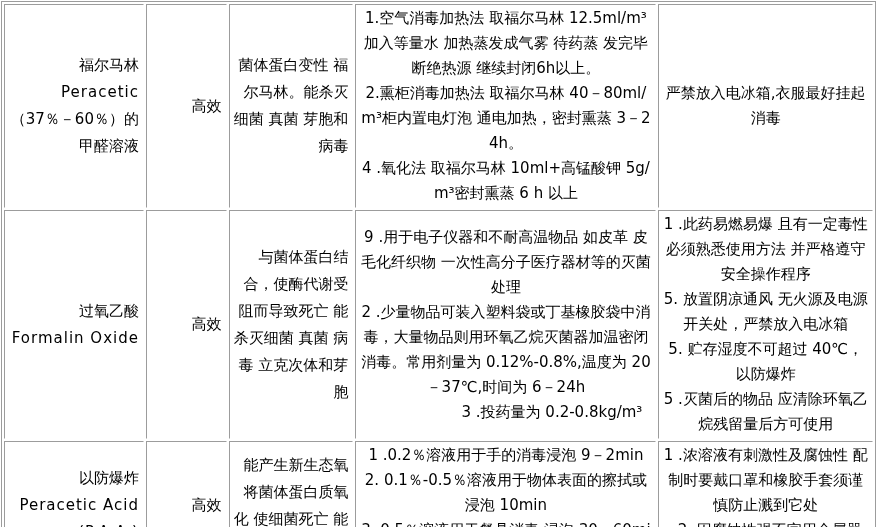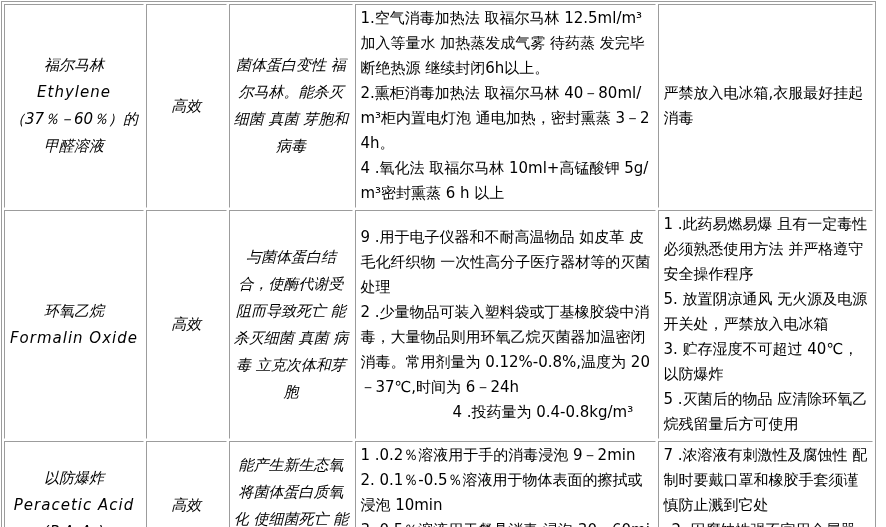--- a/index.html
+++ b/index.html
@@ -28,29 +28,28 @@
   td {
     border: 1px solid;
     border-color: #9c9c9c #ffffff #ffffff #9c9c9c;
     padding: 1px 4px;
     vertical-align: middle;
     background: #ffffff;
     overflow: hidden;
     word-break: break-all;
   }
   td.center {
-    text-align: center;
+    text-align: right;
     line-height: 27px;
-    font-style: italic;
   }
   td.paras {
     text-align: left;
     line-height: 25px;
   }
-  .para { margin: 0; }
+  .para { margin: 0; text-align: center; }
   .para.indent-big { padding-left: 92px; }
   .para.indent-sm  { padding-left: 8px;  }
   .name-en { letter-spacing: 1px; }
   tr.r1 { height: 183px; }
   tr.r2 { height: 224px; }
   tr.r3 { height: 106px; }
 </style>
 </head>
 <body>
 
@@ -61,59 +60,59 @@
       <col style="width:80px">
       <col style="width:124px">
       <col style="width:299px">
       <col style="width:213px">
     </colgroup>
 
     <tbody>
         <tr class="r1">
       <td class="center">
         <div>福尔马林</div>
-        <div class="name-en">Ethylene</div>
+        <div class="name-en">Peracetic</div>
         <div>（37％－60％）的甲醛溶液</div>
       </td>
       <td class="center">
         <div>高效</div>
       </td>
       <td class="center">
         <div>菌体蛋白变性 福尔马林。能杀灭细菌 真菌 芽胞和病毒</div>
       </td>
       <td class="paras">
         <div class="para">1.空气消毒加热法 取福尔马林 12.5ml/m³加入等量水 加热蒸发成气雾 待药蒸 发完毕断绝热源 继续封闭6h以上。</div>
         <div class="para">2.熏柜消毒加热法 取福尔马林 40－80ml/m³柜内置电灯泡 通电加热，密封熏蒸 3－24h。</div>
         <div class="para">4 .氧化法 取福尔马林 10ml+高锰酸钾 5g/m³密封熏蒸 6 h 以上</div>
       </td>
       <td class="paras">
         <div class="para">严禁放入电冰箱,衣服最好挂起消毒</div>
       </td>
     </tr>
 
     <tr class="r2">
       <td class="center">
-        <div>环氧乙烷</div>
+        <div>过氧乙酸</div>
         <div class="name-en">Formalin Oxide</div>
       </td>
       <td class="center">
         <div>高效</div>
       </td>
       <td class="center">
         <div>与菌体蛋白结合，使酶代谢受阻而导致死亡 能杀灭细菌 真菌 病毒 立克次体和芽胞</div>
       </td>
       <td class="paras">
         <div class="para">9 .用于电子仪器和不耐高温物品 如皮革 皮毛化纤织物 一次性高分子医疗器材等的灭菌处理</div>
         <div class="para">2 .少量物品可装入塑料袋或丁基橡胶袋中消毒，大量物品则用环氧乙烷灭菌器加温密闭消毒。常用剂量为 0.12%-0.8%,温度为 20－37℃,时间为 6－24h</div>
-        <div class="para indent-big">4 .投药量为 0.4-0.8kg/m³</div>
+        <div class="para indent-big">3 .投药量为 0.2-0.8kg/m³</div>
       </td>
       <td class="paras">
         <div class="para">1 .此药易燃易爆 且有一定毒性必须熟悉使用方法 并严格遵守安全操作程序</div>
         <div class="para">5.  放置阴凉通风 无火源及电源开关处，严禁放入电冰箱</div>
-        <div class="para">3.  贮存湿度不可超过 40℃，以防爆炸</div>
+        <div class="para">5.  贮存湿度不可超过 40℃，以防爆炸</div>
         <div class="para">5 .灭菌后的物品 应清除环氧乙烷残留量后方可使用</div>
       </td>
     </tr>
 
     <tr class="r3">
       <td class="center">
         <div>以防爆炸</div>
         <div class="name-en">Peracetic Acid (P.A.A.)</div>
       </td>
       <td class="center">
@@ -121,19 +120,19 @@
       </td>
       <td class="center">
         <div>能产生新生态氧 将菌体蛋白质氧化 使细菌死亡 能杀灭细菌</div>
       </td>
       <td class="paras">
         <div class="para">1 .0.2％溶液用于手的消毒浸泡 9－2min</div>
         <div class="para">2.  0.1％-0.5％溶液用于物体表面的擦拭或浸泡 10min</div>
         <div class="para">3 .0.5％溶液用于餐具消毒 浸泡 30－60min</div>
       </td>
       <td class="paras">
-        <div class="para">7 .浓溶液有刺激性及腐蚀性 配制时要戴口罩和橡胶手套须谨慎防止溅到它处</div>
+        <div class="para">1 .浓溶液有刺激性及腐蚀性 配制时要戴口罩和橡胶手套须谨慎防止溅到它处</div>
         <div class="para indent-sm">2 .因腐蚀性强不宜用金属器皿</div>
       </td>
     </tr>
   </tbody>
     </table>
 </div>
 
 </body></html>

